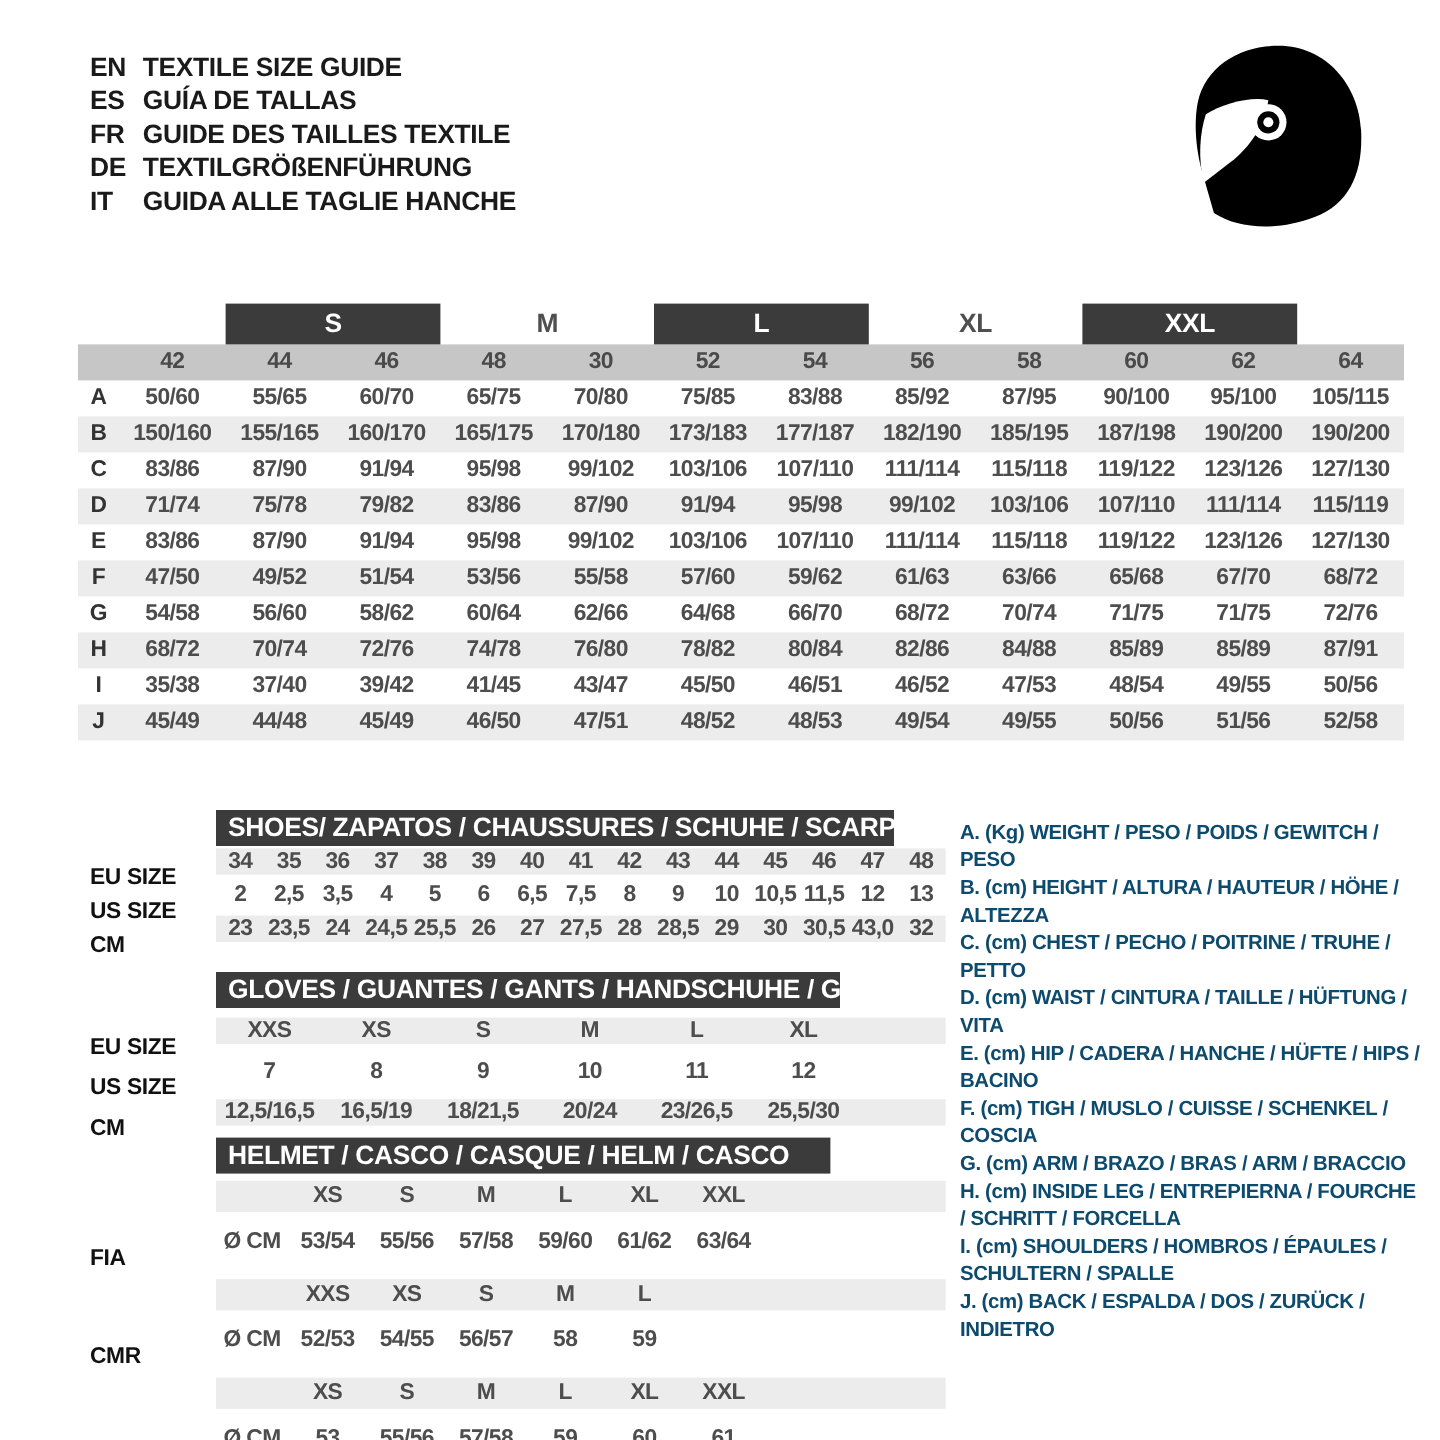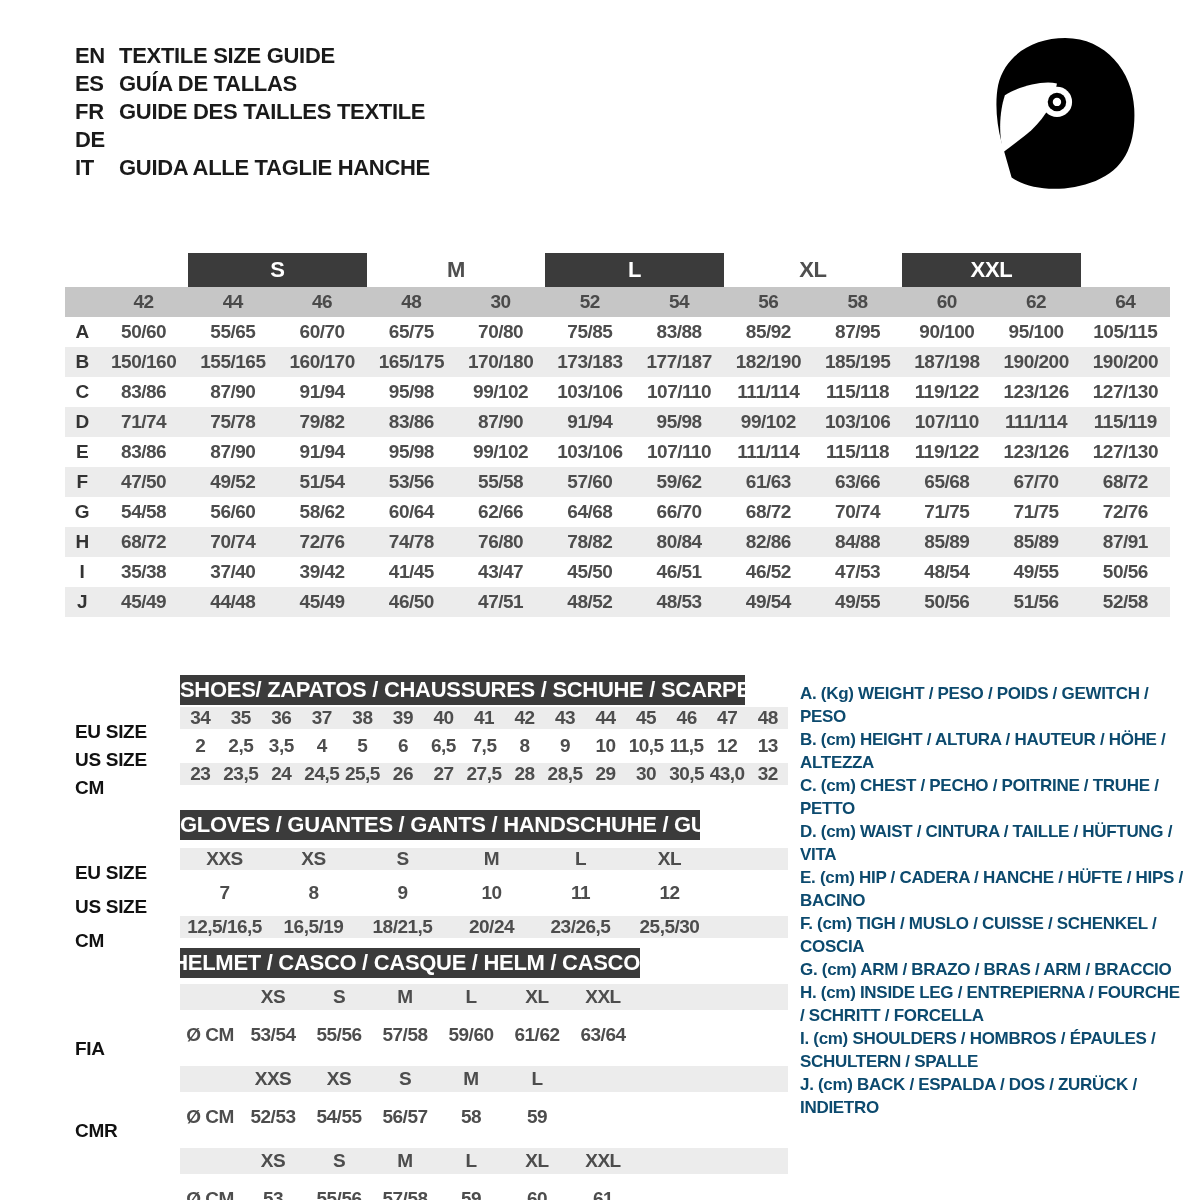--- a/index.html
+++ b/index.html
@@ -30,27 +30,27 @@
   .val-cell, .letter-cell, .num-cell { display:flex; align-items:center; justify-content:center;
         font-size:19px; color:#4d4d4d; letter-spacing:-0.5px; white-space:nowrap; }
   .letter-cell { color:#333; }
   .num-cell { color:#4a4a4a; }
 
   
   .mini { position:absolute; left:75px; }
   .trow { display:flex; align-items:center; }
   .side { width:105px; flex:none; font-size:19px; color:#111; letter-spacing:-0.3px;margin-top:28px; }
   .bar { height:30px; background:#3b3b3b; color:#fff; display:flex; align-items:center;
-         font-size:22px; letter-spacing:-0.3px; white-space:nowrap; }
+         padding-left:10px; font-size:22px; letter-spacing:-0.3px; white-space:nowrap; }
   .shoes  { top:676px; }
   .gloves { top:808px; }
   .helmet { top:948px; }
   .bar-shoes  { width:565px; }
   .bar-gloves { width:520px; }
-  .bar-helmet { width:460px;justify-content:flex-end; }
+  .bar-helmet { width:512px; }
   .vals { width:608px; display:grid; }
   .vals.shaded { background:#ececec; }
   .grid15 { grid-template-columns:repeat(15,1fr); }
   .grid6  { grid-template-columns:repeat(6,89px); }
   .grid7  { grid-template-columns:60px repeat(6,66px); }
   .shoes .trow, .gloves .trow { height:28px; }
   .gloves .trow { height:34px; }
   .hband { height:26px; margin-top:6px; }
   .hvals { height:30px; }
   .helmet .trow.bar-row { height:30px; margin-bottom:0; }
@@ -72,20 +72,21 @@
       <div class="lang-row">
         <div class="lang-code">ES</div>
         <div class="lang-title">GUÍA DE TALLAS</div>
       </div>
       <div class="lang-row">
         <div class="lang-code">FR</div>
         <div class="lang-title">GUIDE DES TAILLES TEXTILE</div>
       </div>
       <div class="lang-row">
         <div class="lang-code">DE</div>
+        <div class="lang-title">TEXTILGRÖßENFÜHRUNG</div>
       </div>
       <div class="lang-row">
         <div class="lang-code">IT</div>
         <div class="lang-title">GUIDA ALLE TAGLIE HANCHE</div>
       </div>
     </div>
 
   <svg class="helmet-svg" width="168" height="168" viewBox="0 0 100 100" aria-hidden="true">
     <path fill="#000" d="M52 6 C76 6 92 26 93 48 C94 68 88 84 70 91 C52 98 32 97 20 89 L14 68 C11 57 10 44 12 34 C16 16 33 6 52 6 Z"></path>
     <path fill="#fff" d="M16 40 C24 35 38 31 47 33 C45 46 38 56 28 64 L15 74 C12 62 13 49 16 40 Z"></path>

